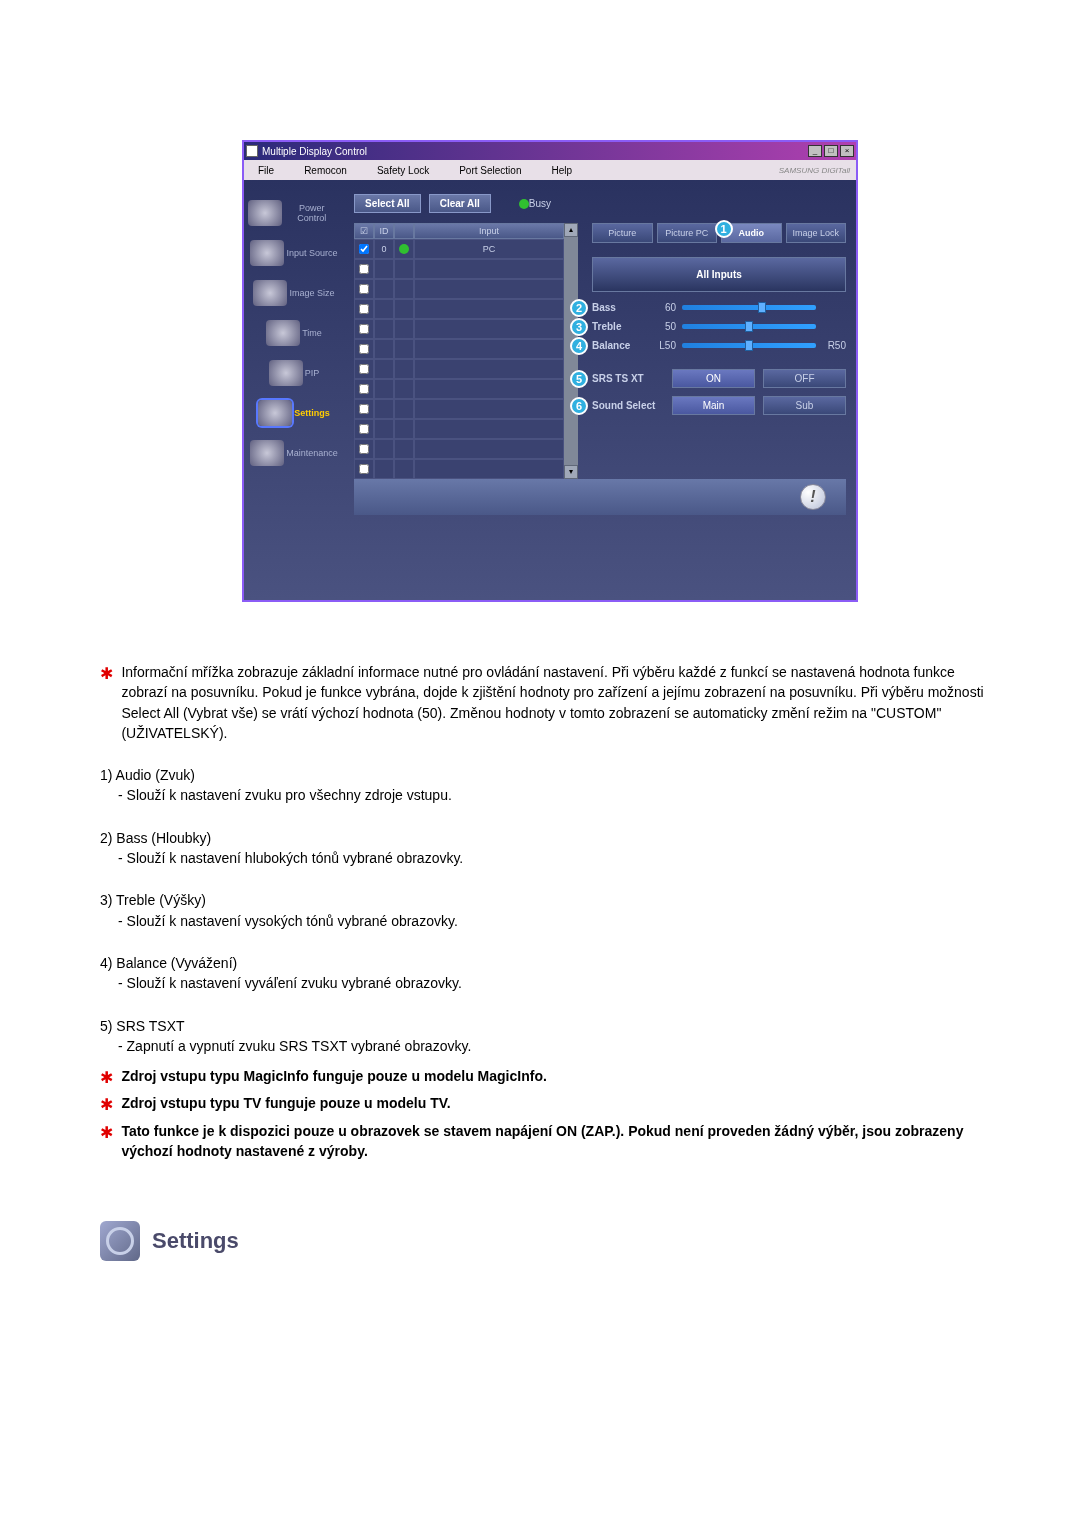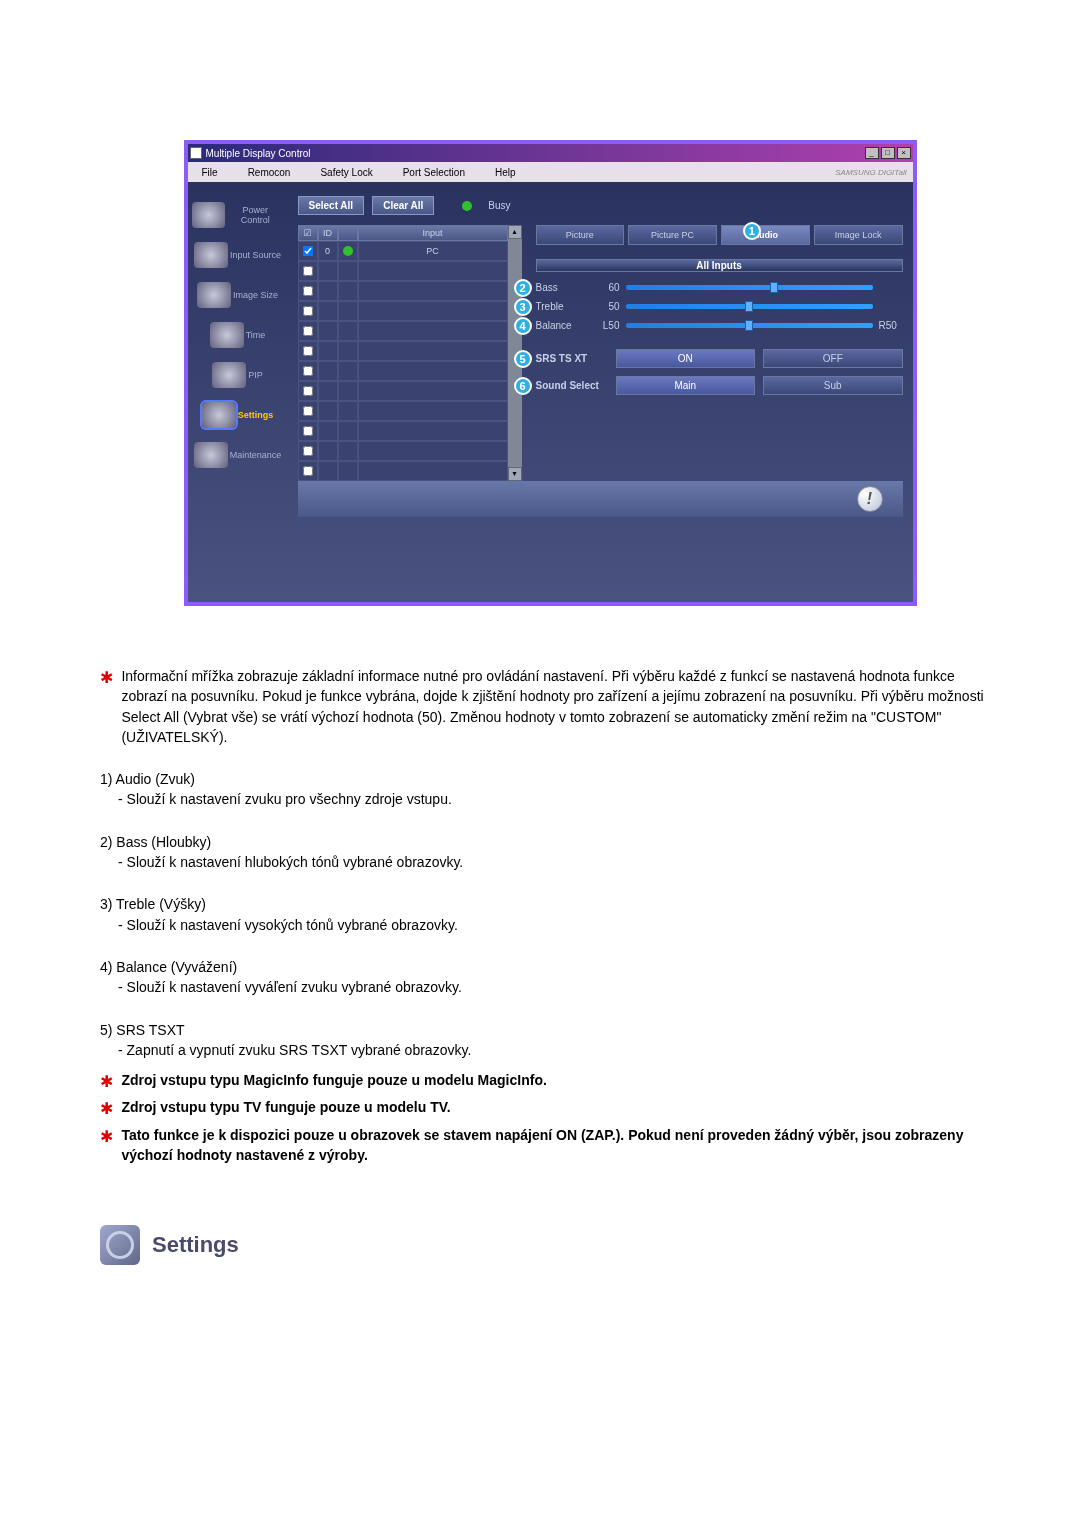--- a/index.html
+++ b/index.html
@@ -1,21 +1,21 @@
 <!DOCTYPE html>
 <html><head>
 <meta charset="utf-8">
 <style>
 * { margin: 0; padding: 0; box-sizing: border-box; }
 body { font-family: Arial, sans-serif; font-size: 13px; color: #000; background: #fff; }
 
 .page { width: 1080px; margin: 0 auto; padding: 140px 80px 60px 100px; }
 
 
-.app-window { width: 733px; margin: 0 auto 60px auto; border: 4px solid #8b5cf6; }
+.app-window { width: 616px; margin: 0 auto 60px auto; border: 2px solid #8b5cf6; }
 .title-bar { height: 18px; background: linear-gradient(to right, #2a2a7a, #b040b0); color: #fff; font-size: 10px; display: flex; align-items: center; justify-content: space-between; padding: 0 2px; }
 .title-bar-left { display: flex; align-items: center; gap: 4px; }
 .title-bar-icon { width: 12px; height: 12px; background: #fff; border: 1px solid #666; }
 .window-controls { display: flex; gap: 2px; }
 .window-btn { width: 14px; height: 12px; background: #c0c0c0; border: 1px solid #333; font-size: 8px; text-align: center; line-height: 10px; color: #000; }
 
 .menu-bar { height: 20px; background: #e8e0e8; display: flex; align-items: center; padding: 0 6px; font-size: 10px; justify-content: space-between; }
 .menu-items { display: flex; gap: 14px; }
 .menu-items span { padding: 2px 8px; }
 .brand { font-size: 8px; color: #888; font-style: italic; }
@@ -26,21 +26,21 @@
 .side-item { display: flex; align-items: center; gap: 2px; cursor: pointer; }
 .side-icon { width: 34px; height: 26px; background: radial-gradient(circle, #c8c8d8, #606080); border-radius: 4px; }
 .side-label { color: #a8b0d0; font-size: 9px; text-align: center; }
 .side-item.selected .side-icon { box-shadow: 0 0 0 2px #5878ff; }
 .side-item.selected .side-label { color: #ffcc00; font-weight: bold; }
 
 .content { flex: 1; padding: 14px 10px 10px 10px; position: relative; }
 
 .toolbar-top { display: flex; gap: 8px; align-items: center; margin-bottom: 10px; }
 .tb-btn { background: linear-gradient(#6a78a8, #4a5888); color: #fff; font-size: 10px; font-weight: bold; padding: 3px 10px; border: 1px solid #8898c8; cursor: pointer; }
-.busy { display: flex; align-items: center; gap: 16px; color: #c8d0e8; font-size: 10px; margin-left: 20px; }
+.busy { display: flex; align-items: center; gap: 0; color: #c8d0e8; font-size: 10px; margin-left: 20px; }
 .busy-dot { width: 10px; height: 10px; border-radius: 50%; background: #30c030; }
 
 .grid-and-panel { display: flex; gap: 0; }
 .grid { width: 210px; background: #3a4270; }
 .grid-head { display: flex; }
 .gh-cell { background: linear-gradient(#6a78a8, #4a5888); border: 1px solid #6878a0; color: #c8d0e8; font-size: 9px; text-align: center; padding: 2px 0; }
 .gh-cb { width: 20px; } .gh-id { width: 20px; } .gh-st { width: 20px; } .gh-in { flex: 1; }
 .grid-row { display: flex; height: 20px; }
 .gr-cell { border: 1px solid #4a5280; display: flex; align-items: center; justify-content: center; font-size: 9px; color: #c8d0e8; }
 .gr-cb { width: 20px; } .gr-id { width: 20px; } .gr-st { width: 20px; } .gr-in { flex: 1; }
@@ -49,29 +49,29 @@
 
 .scroll-bar { width: 14px; background: #808898; display: flex; flex-direction: column; justify-content: space-between; }
 .scroll-btn { width: 14px; height: 14px; background: #a0a8b8; border: 1px solid #606878; font-size: 8px; text-align: center; line-height: 12px; }
 
 .right-panel { flex: 1; padding-left: 14px; }
 .p-tabs { display: flex; gap: 4px; }
 .p-tab { flex: 1; background: linear-gradient(#5a68a0, #3a4878); color: #c8d0e8; font-size: 9px; text-align: center; padding: 4px 2px; border: 1px solid #6878a0; cursor: pointer; position: relative; }
 .p-tab.active { background: linear-gradient(#7a88c0, #5a68a0); color: #fff; font-weight: bold; }
 
 .all-inputs { margin: 14px 0 10px 0; }
-.ai-bar { background: linear-gradient(#5a68a0, #2a3560); color: #fff; font-size: 10px; font-weight: bold; text-align: center; padding: 0; border: 1px solid #6878a0; }
+.ai-bar { background: linear-gradient(#5a68a0, #2a3560); color: #fff; font-size: 10px; font-weight: bold; text-align: center; padding: 11px; border: 1px solid #6878a0; }
 
 .audio-rows { display: flex; flex-direction: column; gap: 8px; margin-top: 6px; }
 .a-row { display: flex; align-items: center; gap: 6px; color: #c8d0e8; font-size: 10px; }
-.a-label { width: 52px; font-weight: normal; }
+.a-label { width: 52px; font-weight: bold; }
 .a-val { width: 26px; text-align: right; }
 .slider { flex: 1; height: 5px; background: linear-gradient(to right, #2080e0, #30a0ff); position: relative; border-radius: 2px; }
 .slider-thumb { position: absolute; top: -3px; width: 8px; height: 11px; background: #60b0ff; border: 1px solid #2060a0; transform: translateX(-50%); }
-.a-r { width: 24px; }
+.a-r { width: 24px; text-align: right; }
 
 .btn-rows { margin-top: 18px; display: flex; flex-direction: column; gap: 8px; }
 .b-row { display: flex; align-items: center; gap: 8px; color: #c8d0e8; font-size: 10px; }
 .b-label { width: 72px; font-weight: bold; }
 .b-btn { flex: 1; background: linear-gradient(#5a68a0, #3a4878); color: #c8d0e8; text-align: center; padding: 3px; border: 1px solid #6878a0; cursor: pointer; font-size: 10px; }
 .b-btn.on { background: linear-gradient(#6a78c0, #4a58a0); color: #fff; }
 
 .callout { position: relative; }
 .num-badge { position: absolute; left: -22px; width: 18px; height: 18px; border-radius: 50%; background: #30b0e0; border: 2px solid #fff; color: #fff; font-weight: bold; font-size: 11px; display: flex; align-items: center; justify-content: center; }
 

